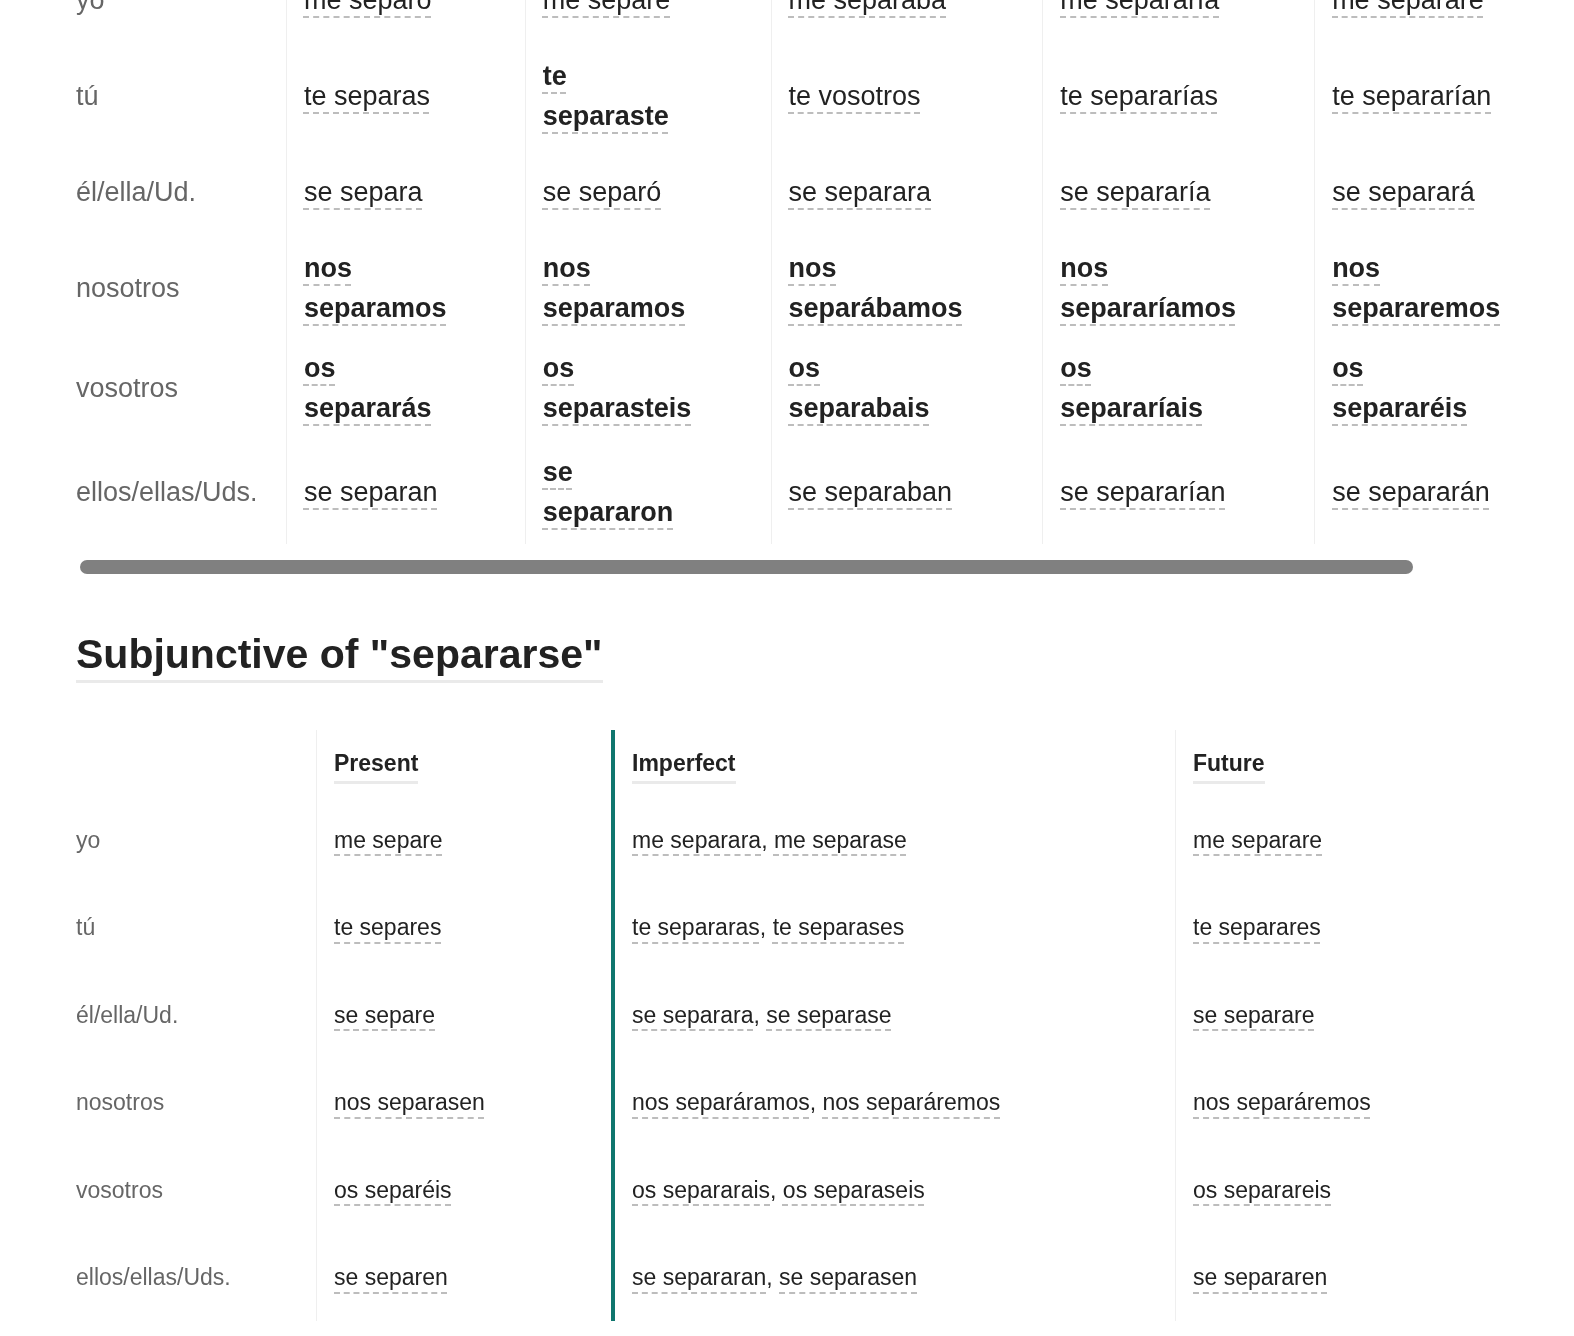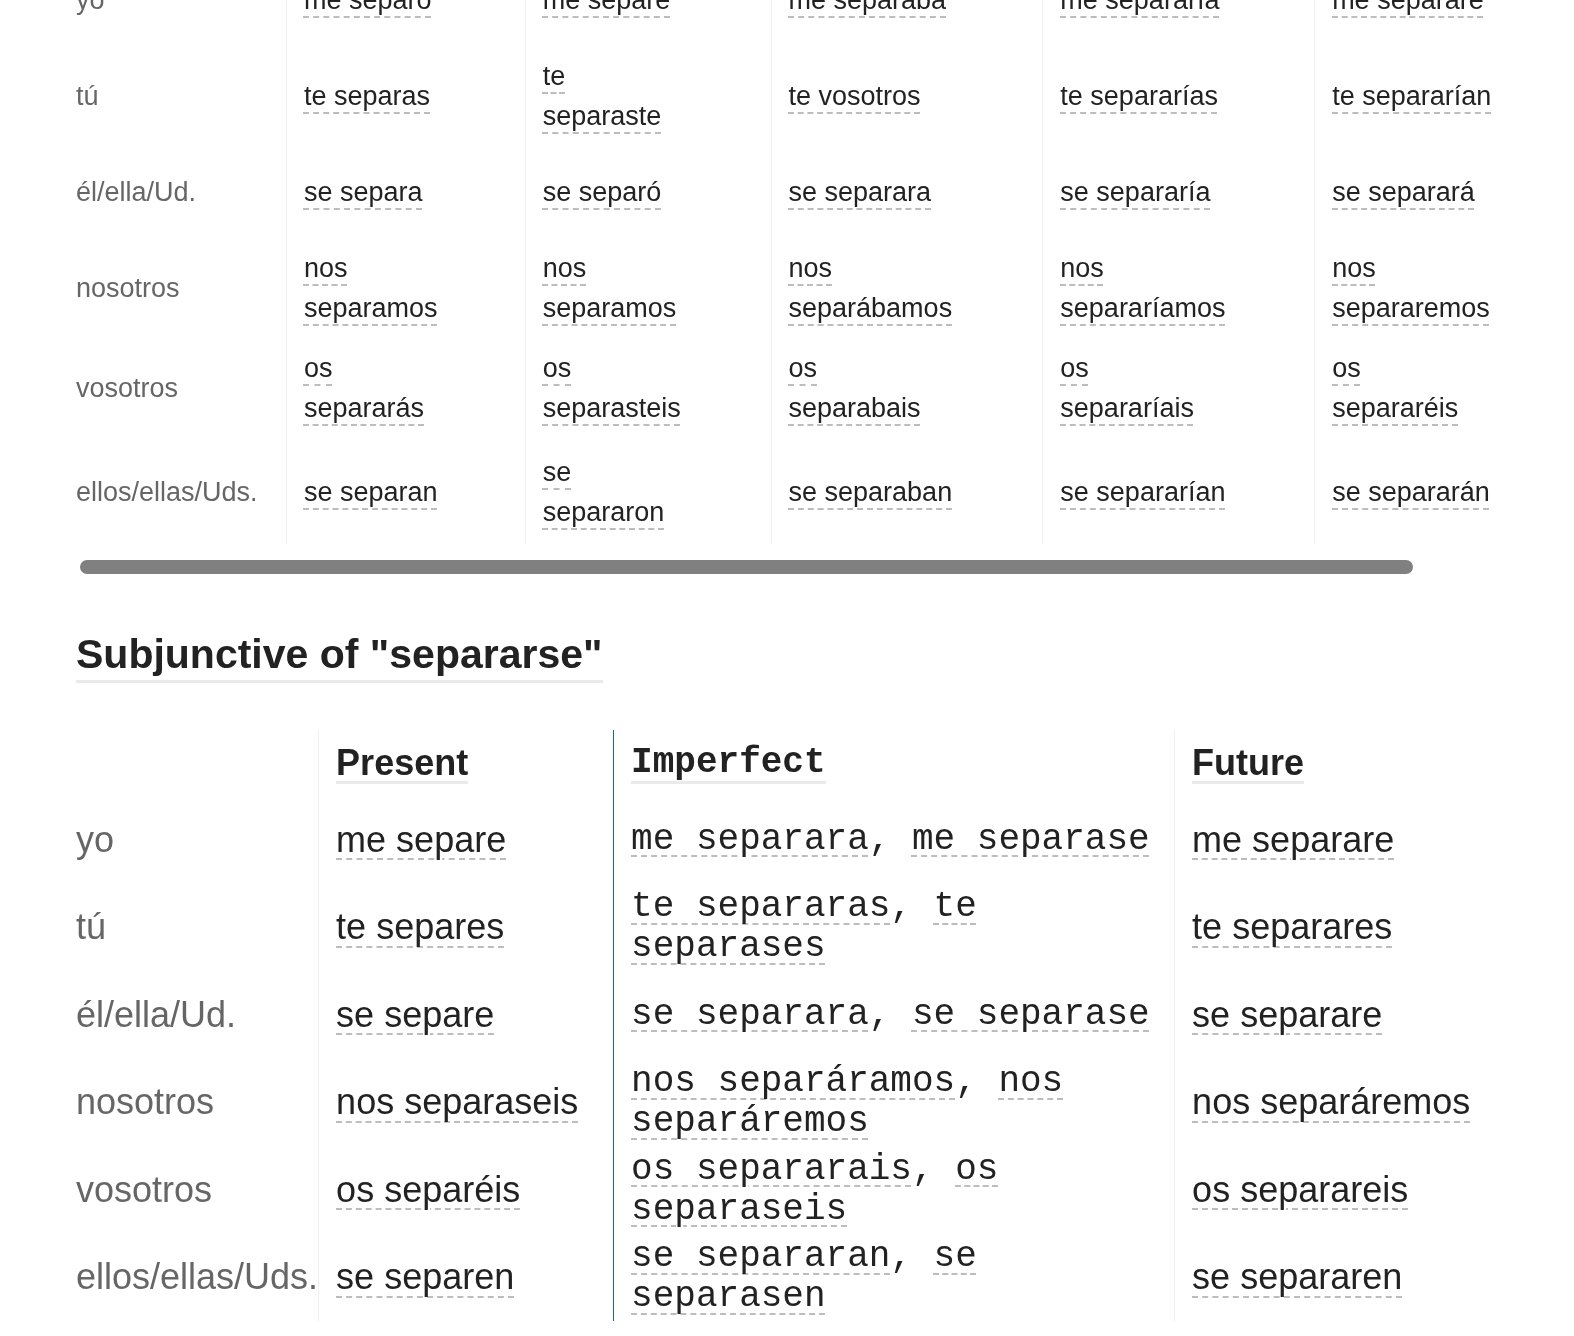--- a/index.html
+++ b/index.html
@@ -54,21 +54,21 @@
     .col-w3 { width: 242px; }
     .col-w4 { width: 242px; }
     .col-w5 { width: 230px; }
     .word {
       text-decoration: underline dashed #bdbdbd;
       text-decoration-thickness: 2px;
       text-underline-offset: 7px;
       color: #222222;
       cursor: pointer;
     }
-    .wrap2 { display: block; }
+    .wrap2 { display: block; font-weight: bold; }
     
     .hscroll {
       position: absolute;
       left: 80px;
       top: 560px;
       width: 1333px;
       height: 14px;
       border-radius: 7px;
       background: #808080;
     }
@@ -87,40 +87,40 @@
     }
     
     .sub-table {
       position: absolute;
       left: 76px;
       top: 730px;
       border-collapse: collapse;
     }
     .sub-table td, .sub-table th {
       padding: 0;
-      font-size: 36px;
+      font-size: 23px;
       line-height: 40px;
       vertical-align: middle;
       text-align: left;
     }
     .sub-table th {
       height: 66px;
       font-weight: bold;
       color: #222222;
     }
     .sub-table th .hdr {
       border-bottom: 3px solid #eaeaea;
       padding-bottom: 0;
       display: inline-block;
       line-height: 36px;
     }
     .sub-table td { height: 87.5px; }
     .sub-table .pron { width: 240px; color: #666666; }
     .sub-table .c1 { width: 277px; border-left: 1px solid #efefef; padding-left: 17px; }
-    .sub-table .c2 { width: 543px; border-left: 1px solid #0f766e; padding-left: 17px; font-family: Liberation Mono, monospace; }
+    .sub-table .c2 { width: 543px; border-left: 4px solid #0f766e; padding-left: 17px; }
     .sub-table .c3 { width: 380px; border-left: 1px solid #efefef; padding-left: 17px; }
   </style>
 </head>
 <body>
 
 <div class="page">
 
   <div class="ind-wrap">
     <table class="ind-table">
       <tbody>
@@ -245,21 +245,21 @@
         <td class="c3"><span class="word">te separares</span></td>
       </tr>
       <tr>
         <td class="pron">él/ella/Ud.</td>
         <td class="c1"><span class="word">se separe</span></td>
         <td class="c2"><span class="word">se separara</span><span>, </span><span class="word">se separase</span></td>
         <td class="c3"><span class="word">se separare</span></td>
       </tr>
       <tr>
         <td class="pron">nosotros</td>
-        <td class="c1"><span class="word">nos separaseis</span></td>
+        <td class="c1"><span class="word">nos separasen</span></td>
         <td class="c2"><span class="word">nos separáramos</span><span>, </span><span class="word">nos separáremos</span></td>
         <td class="c3"><span class="word">nos separáremos</span></td>
       </tr>
       <tr>
         <td class="pron">vosotros</td>
         <td class="c1"><span class="word">os separéis</span></td>
         <td class="c2"><span class="word">os separarais</span><span>, </span><span class="word">os separaseis</span></td>
         <td class="c3"><span class="word">os separareis</span></td>
       </tr>
       <tr>

